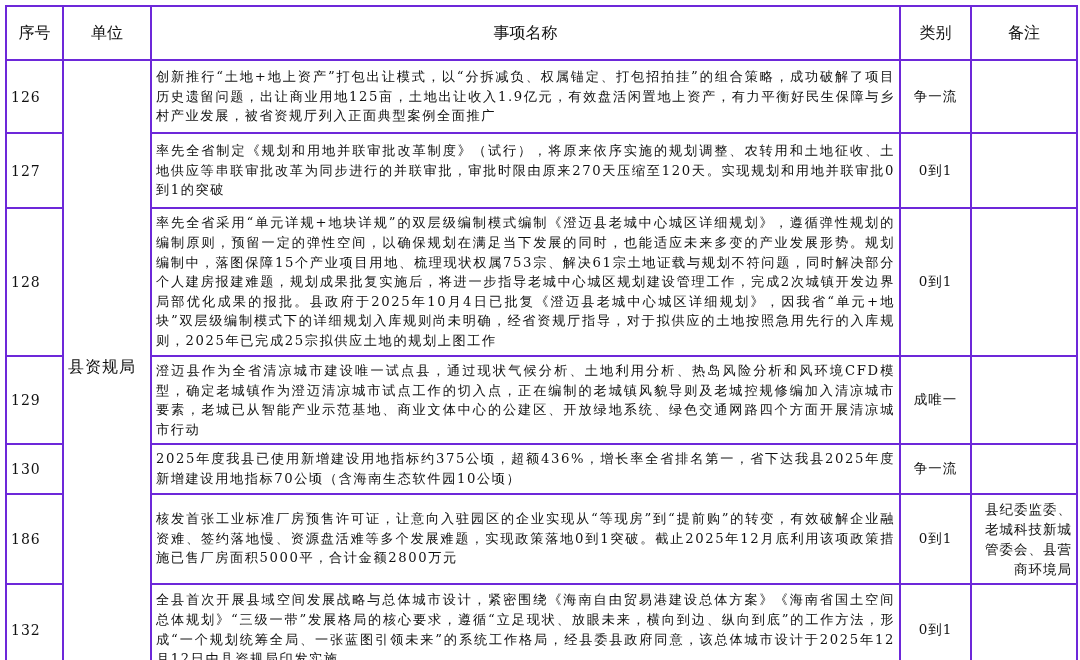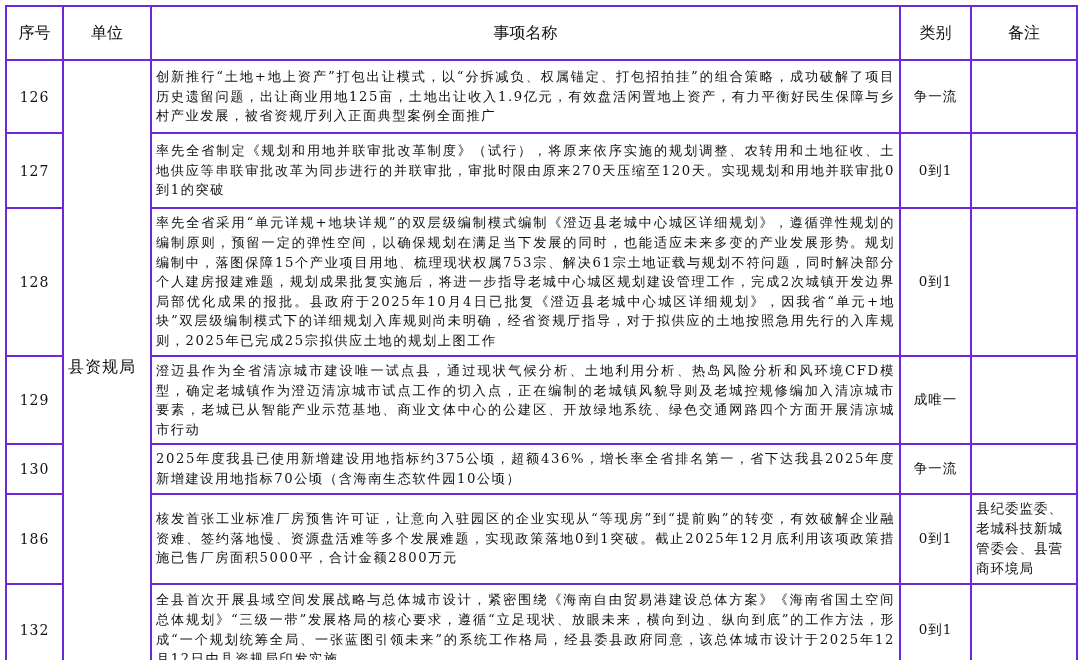--- a/index.html
+++ b/index.html
@@ -3,26 +3,26 @@
 <meta charset="utf-8">
 <style>
   html, body { margin: 0; padding: 0; background: #ffffff; }
   body { width: 1080px; height: 660px; overflow: hidden; position: relative;
          font-family: "DejaVu Serif", "Liberation Serif", serif; color: #111; }
   table.doc { position: absolute; left: 5px; top: 5px; border-collapse: collapse;
               table-layout: fixed; width: 1071px; }
   table.doc td, table.doc th { border: 2px solid #6d28d9; padding: 4px; vertical-align: middle; }
   th { font-family: "DejaVu Sans", "Liberation Sans", sans-serif; font-weight: normal;
        font-size: 16px; text-align: center; height: 44px; }
-  td.seq { text-align: center; font-size: 14px; letter-spacing: 1px; }
+  td.seq { text-align: left; font-size: 14px; letter-spacing: 1px; }
   td.unit { text-align: left; font-size: 16px; letter-spacing: 1px; }
   td.desc { font-size: 13.2px; line-height: 19.6px; padding: 2px 3px 2px 4px;
             letter-spacing: 1.6px; text-align: justify; }
   td.cat { text-align: center; font-size: 13.5px; letter-spacing: 1px; border-radius: 27px; }
-  td.note { text-align: left; font-size: 13.5px; line-height: 20px; padding: 2px 4px; letter-spacing: 1px; font-family: Liberation Serif, serif; }
+  td.note { text-align: right; font-size: 13.5px; line-height: 20px; padding: 2px 4px; letter-spacing: 1px; }
 </style>
 </head>
 <body>
 
 <table class="doc">
   <colgroup>
     <col style="width:57px">
     <col style="width:88px">
     <col style="width:749px">
     <col style="width:71px">

